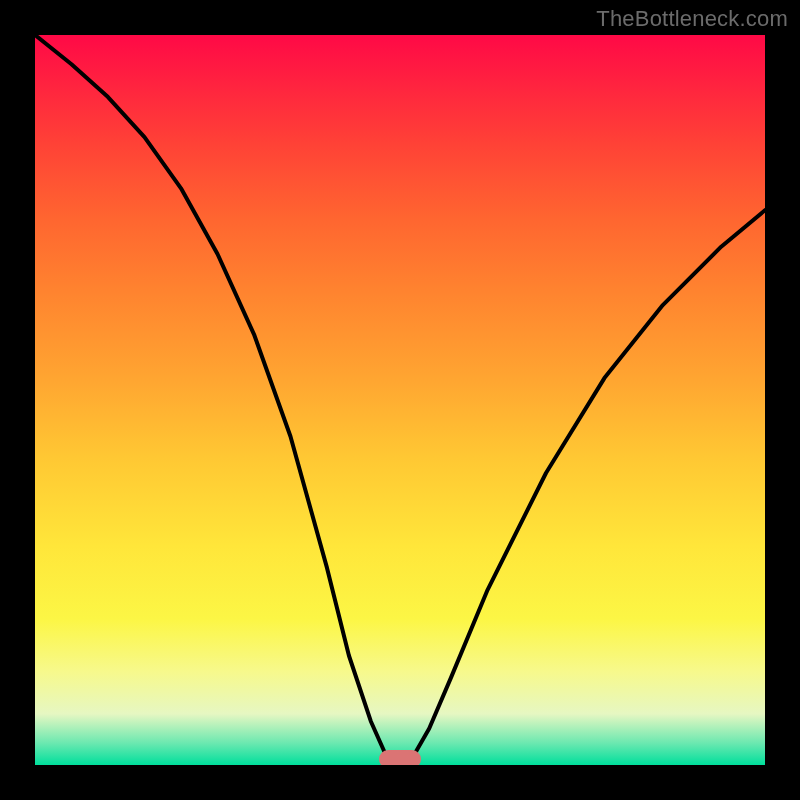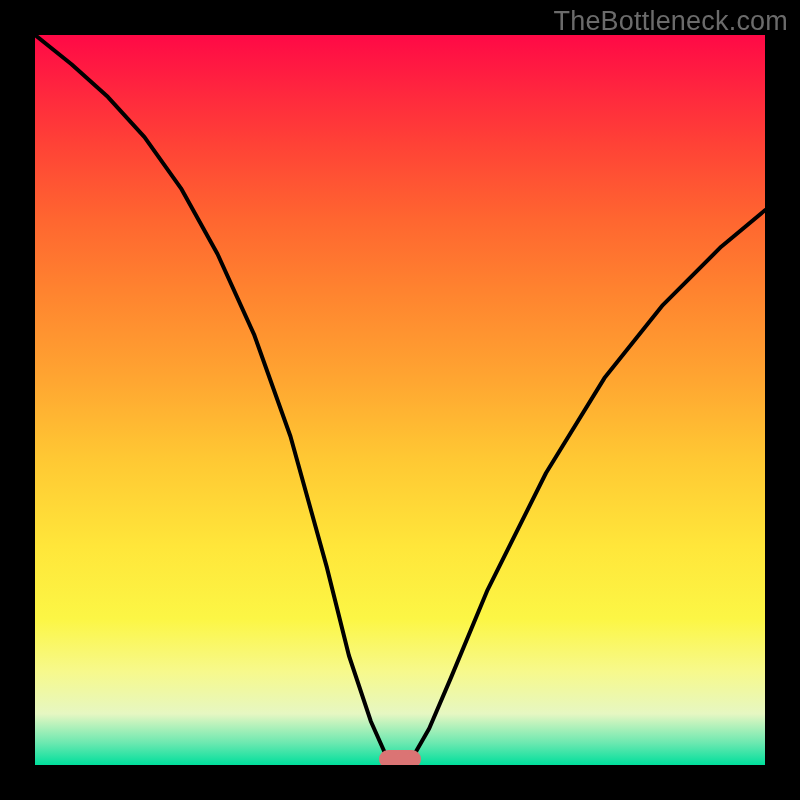--- a/index.html
+++ b/index.html
@@ -15,21 +15,21 @@
     position: relative;
     width: 800px;
     height: 800px;
     background: #000;
   }
   .watermark {
     position: absolute;
     top: 6px;
     right: 12px;
     color: #6b6b6b;
-    font-size: 27px;
+    font-size: 22px;
     font-weight: 500;
     z-index: 10;
     letter-spacing: 0.2px;
   }
   .plot-area {
     position: absolute;
     left: 35px;
     top: 35px;
     width: 730px;
     height: 730px;

